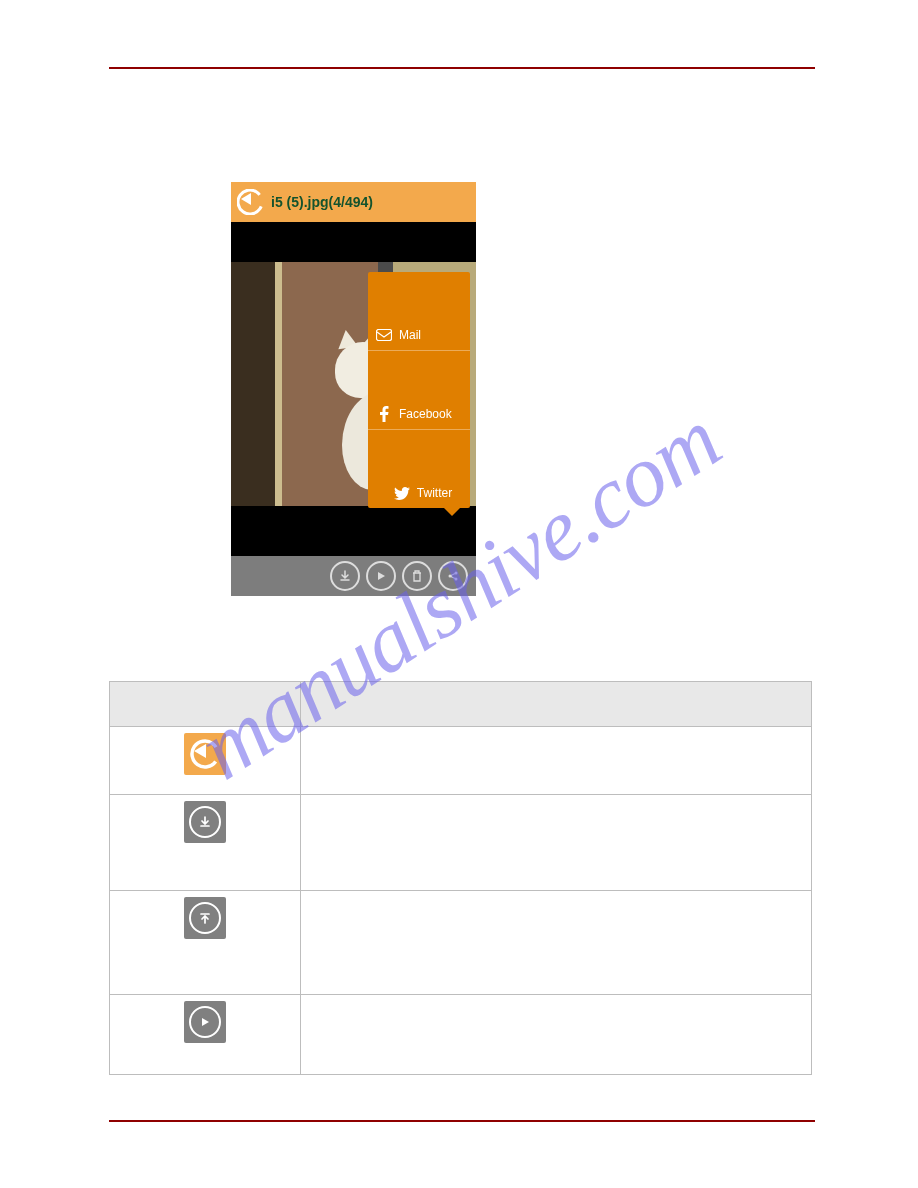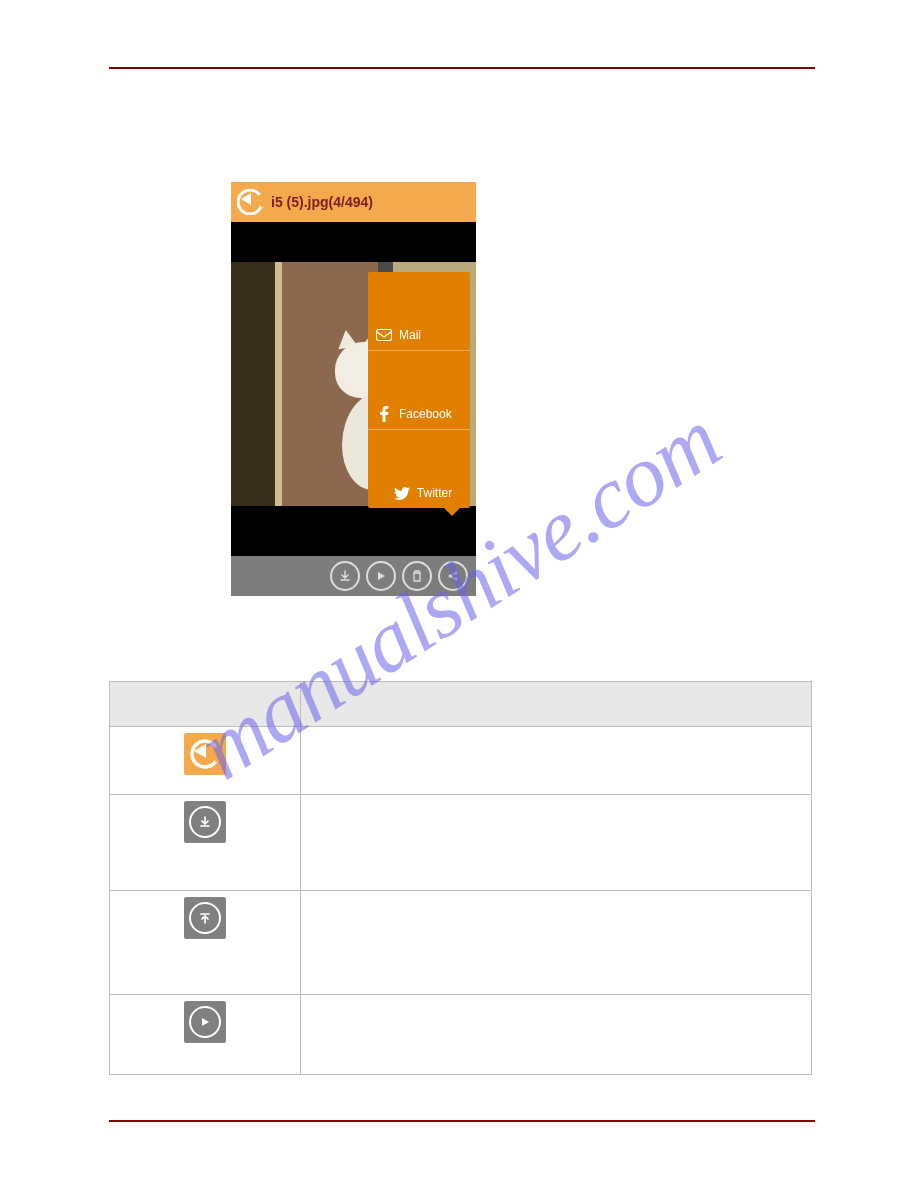--- a/index.html
+++ b/index.html
@@ -42,21 +42,21 @@
     width: 245px;
     height: 414px;
     background: #000;
     box-shadow: 0 0 0 1px #e0e0e0 inset;
   }
   .phone-header {
     height: 40px;
     background: #f3a94c;
     display: flex;
     align-items: center;
-    color: #7f1d1d;
+    color: #14532d;
     font-size: 14px;
     font-weight: bold;
   }
   .back-chip {
     width: 30px;
     height: 30px;
     margin: 0 6px 0 4px;
     display: flex;
     align-items: center;
     justify-content: center;

